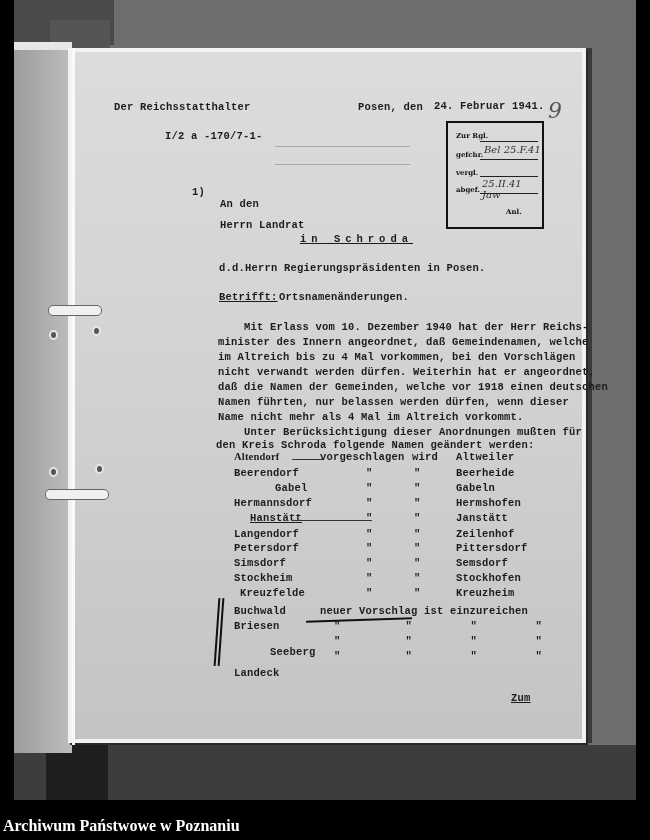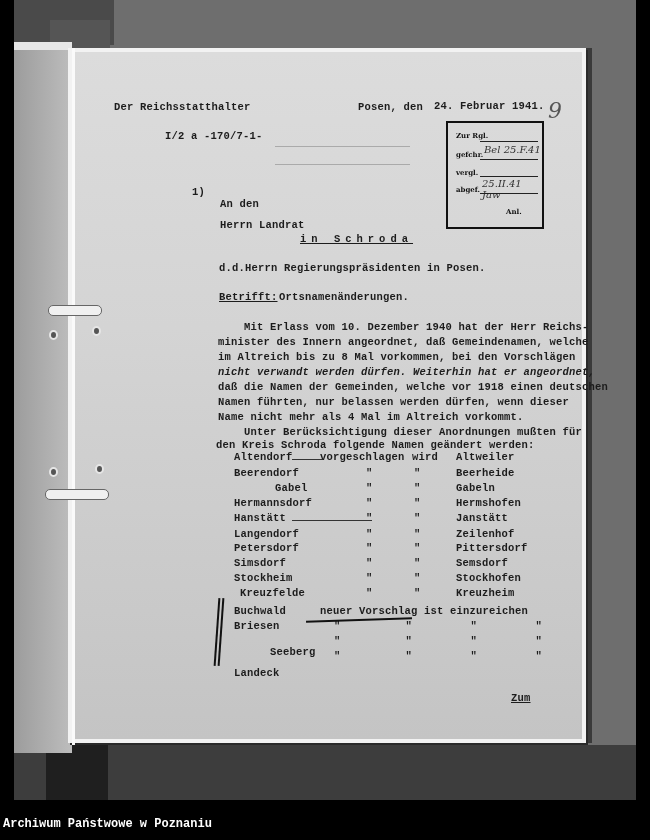--- a/index.html
+++ b/index.html
@@ -16,21 +16,21 @@
   .u{text-decoration:underline;}
   .stamp{position:absolute;left:446px;top:121px;width:98px;height:108px;border:2px solid #111;box-sizing:border-box;}
   .stamp .row{position:absolute;left:8px;font-size:7px;font-weight:bold;font-family:"DejaVu Serif",serif;color:#111;}
   .stamp .line{position:absolute;left:32px;height:1px;background:#222;width:58px;}
   .stamp .hand{position:absolute;font-family:"DejaVu Serif",serif;font-style:italic;font-size:10px;color:#333;}
   .folio{position:absolute;left:548px;top:98px;font-family:"DejaVu Serif",serif;font-style:italic;font-size:22px;color:#555;}
   .lace{position:absolute;height:9px;background:#f0f0f0;border-radius:5px;border:1px solid #666;}
   .hole{position:absolute;width:9px;height:10px;border-radius:50%;background:#555;border:2px solid #e6e6e6;box-sizing:border-box;}
   .margin-bars{position:absolute;left:214px;top:598px;width:10px;height:70px;}
   .margin-bars span{position:absolute;top:0;width:2px;height:68px;background:#111;transform:rotate(4deg);}
-  .footer{position:absolute;left:3px;top:817px;font-family:Liberation Mono, monospace;font-size:12px;font-weight:bold;color:#fff;}
+  .footer{position:absolute;left:3px;top:817px;font-family:Liberation Serif, serif;font-size:16px;font-weight:bold;color:#fff;}
   .strike{position:absolute;height:1px;background:#333;}
 </style>
 </head>
 <body>
 
 <div class="scan"></div>
 <div class="scan-top-dark"></div>
 <div class="scan-top-dark2"></div>
 <div class="bottom-band">
     <div class="dark-block"></div>
@@ -74,32 +74,32 @@
 <div class="tw" style="left:220px;top:219px;">Herrn Landrat</div>
 <div class="tw u" style="left:300px;top:233px;letter-spacing:5px;">in Schroda</div>
 
 <div class="tw" style="left:219px;top:262px;">d.d.Herrn Regierungspräsidenten in Posen.</div>
 <div class="tw u" style="left:219px;top:291px;">Betrifft:</div>
 <div class="tw" style="left:279px;top:291px;">Ortsnamenänderungen.</div>
 
 <div style="position:absolute;left:218px;top:321px;">
   <div class="tw" style="position:absolute;left:0;top:0;text-align:center;">    Mit Erlass vom 10. Dezember 1940 hat der Herr Reichs-</div>
   <div class="tw" style="position:absolute;left:0;top:15px;">minister des Innern angeordnet, daß Gemeindenamen, welche</div>
-  <div class="tw" style="position:absolute;left:0;top:30px;">im Altreich bis zu 8 Mal vorkommen, bei den Vorschlägen</div>
-  <div class="tw" style="position:absolute;left:0;top:45px;font-style:italic;">nicht verwandt werden dürfen. Weiterhin hat er angeordnet,</div>
+  <div class="tw" style="position:absolute;left:0;top:30px;">im Altreich bis zu 4 Mal vorkommen, bei den Vorschlägen</div>
+  <div class="tw" style="position:absolute;left:0;top:45px;">nicht verwandt werden dürfen. Weiterhin hat er angeordnet,</div>
   <div class="tw" style="position:absolute;left:0;top:60px;">daß die Namen der Gemeinden, welche vor 1918 einen deutschen</div>
   <div class="tw" style="position:absolute;left:0;top:75px;">Namen führten, nur belassen werden dürfen, wenn dieser</div>
   <div class="tw" style="position:absolute;left:0;top:90px;">Name nicht mehr als 4 Mal im Altreich vorkommt.</div>
   <div class="tw" style="position:absolute;left:0;top:105px;">    Unter Berücksichtigung dieser Anordnungen mußten für</div>
   <div class="tw" style="position:absolute;left:-2px;top:118px;">den Kreis Schroda folgende Namen geändert werden:</div>
 </div>
 
 <div style="position:absolute;left:234px;top:451px;">
   <div style="position:absolute;top:0;">
-    <span class="tw" style="left:0;">Altendorf</span>
+    <span class="tw" style="left:0;font-family:Liberation Serif, serif;">Altendorf</span>
     <span class="tw" style="left:86px;">vorgeschlagen</span>
     <span class="tw" style="left:178px;">wird</span>
     <span class="tw" style="left:222px;">Altweiler</span>
   </div>
   <div style="position:absolute;top:16px;">
     <span class="tw" style="left:0;">Beerendorf</span>
     <span class="tw" style="left:132px;">"</span>
     <span class="tw" style="left:180px;">"</span>
     <span class="tw" style="left:222px;">Beerheide</span>
   </div>
@@ -109,21 +109,21 @@
     <span class="tw" style="left:180px;">"</span>
     <span class="tw" style="left:222px;">Gabeln</span>
   </div>
   <div style="position:absolute;top:46px;">
     <span class="tw" style="left:0;">Hermannsdorf</span>
     <span class="tw" style="left:132px;">"</span>
     <span class="tw" style="left:180px;">"</span>
     <span class="tw" style="left:222px;">Hermshofen</span>
   </div>
   <div style="position:absolute;top:61px;">
-    <span class="tw" style="left:0;">Hanstätt</span>
+    <span class="tw" style="left:16px;text-decoration:underline;">Hanstätt</span>
     <span class="tw" style="left:132px;">"</span>
     <span class="tw" style="left:180px;">"</span>
     <span class="tw" style="left:222px;">Janstätt</span>
   </div>
   <div style="position:absolute;top:77px;">
     <span class="tw" style="left:0;">Langendorf</span>
     <span class="tw" style="left:132px;">"</span>
     <span class="tw" style="left:180px;">"</span>
     <span class="tw" style="left:222px;">Zeilenhof</span>
   </div>

